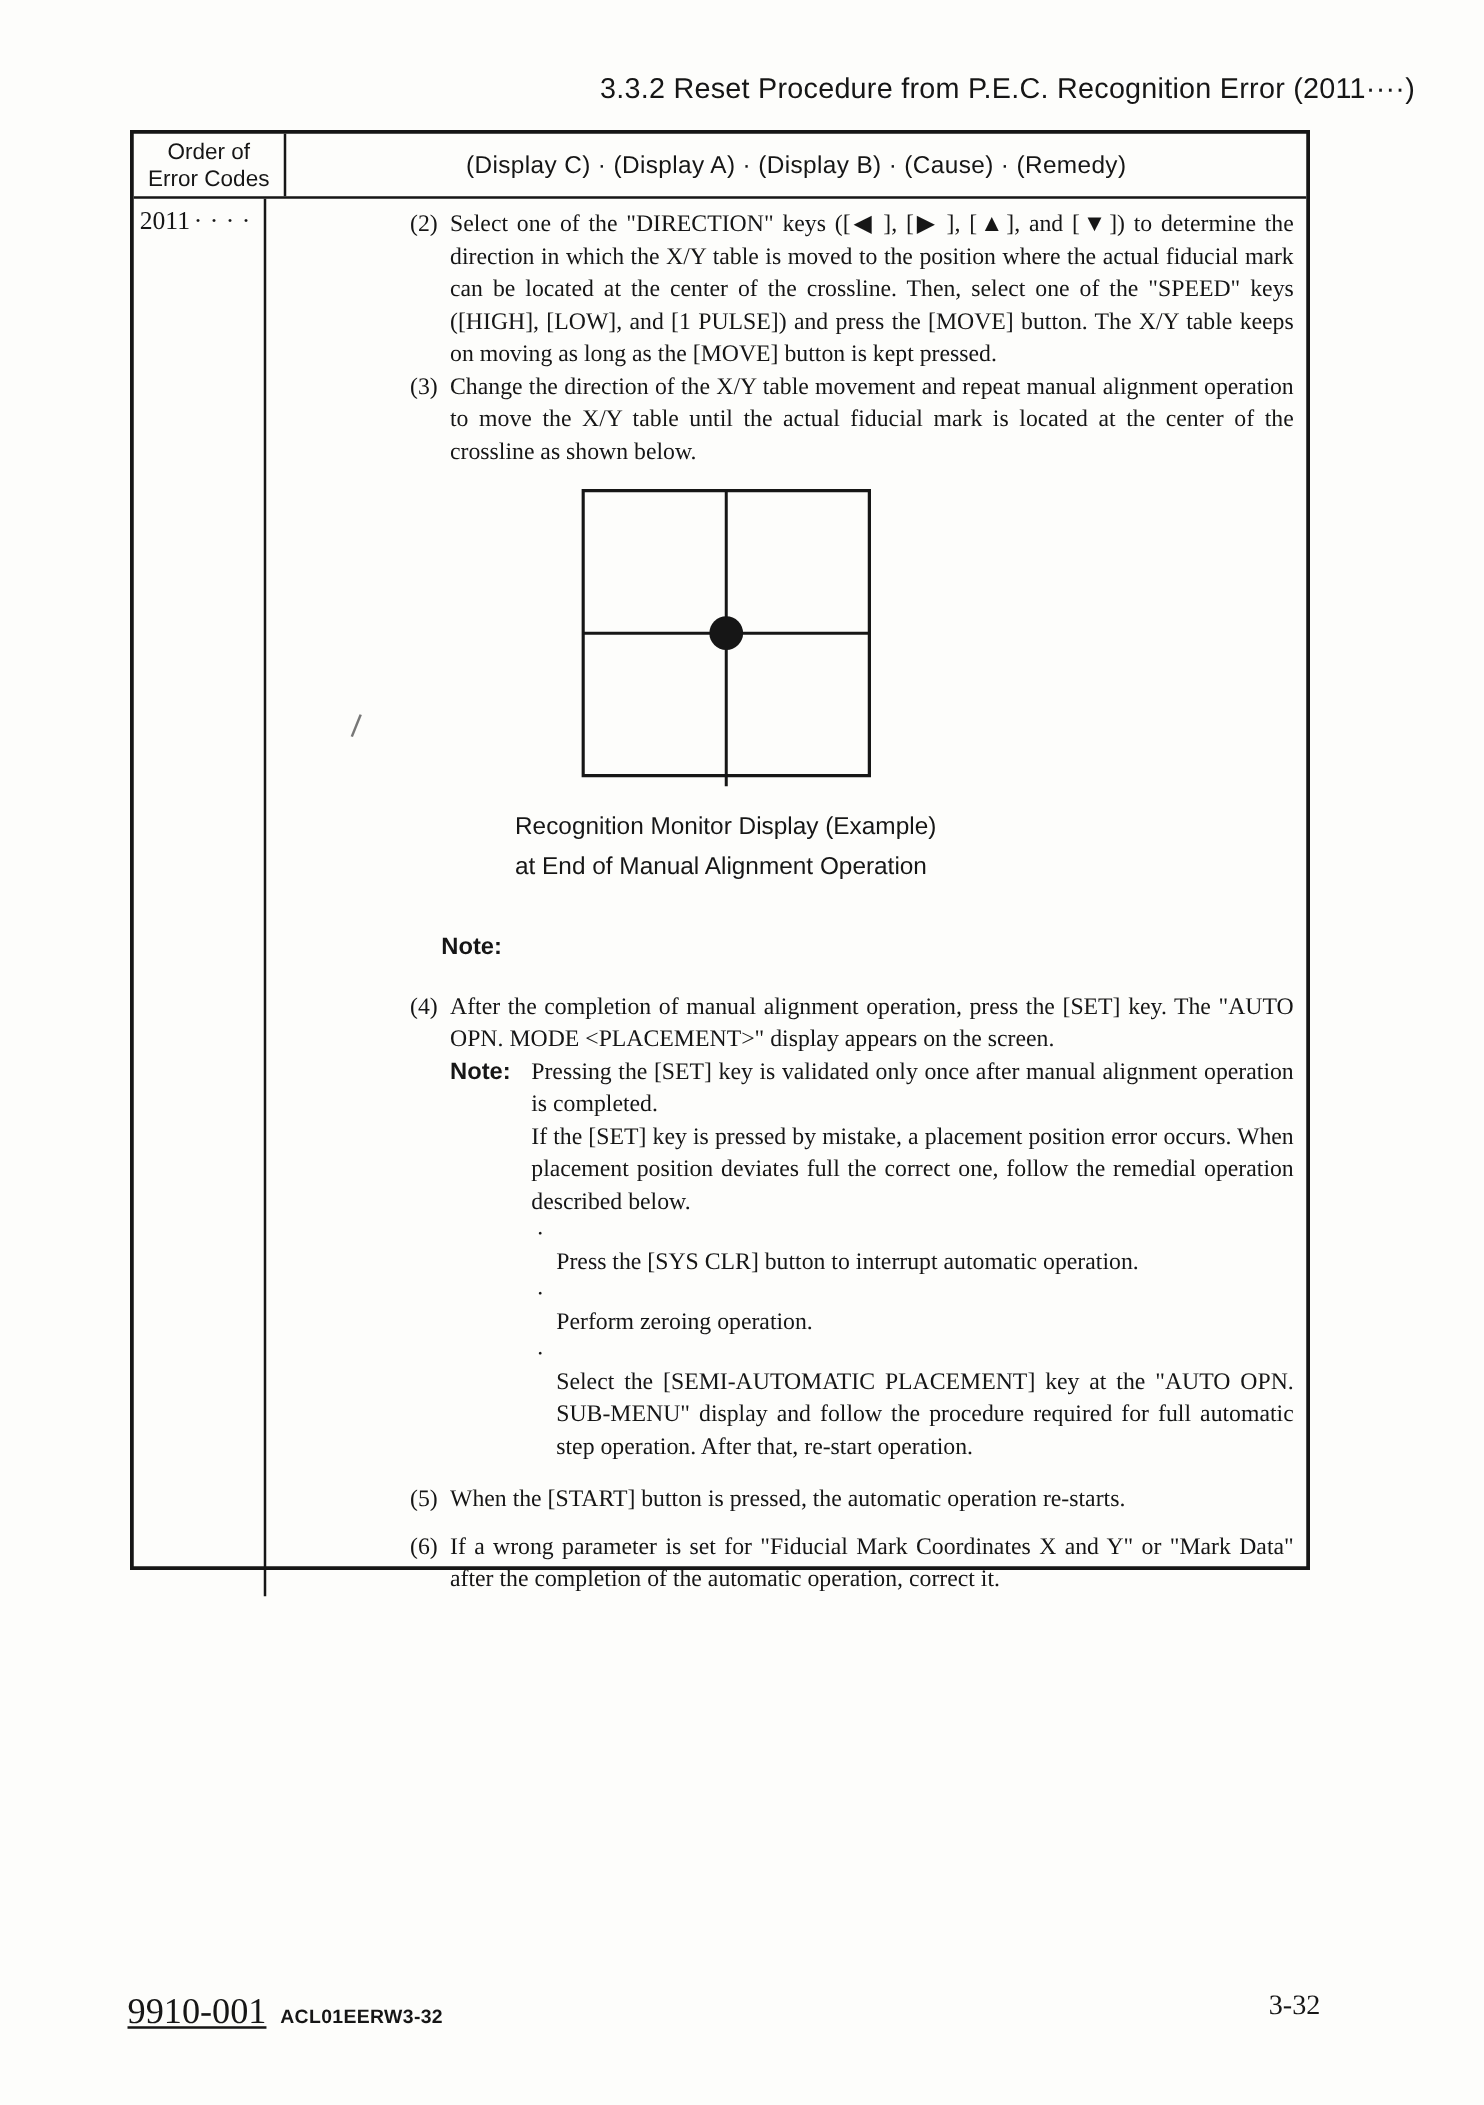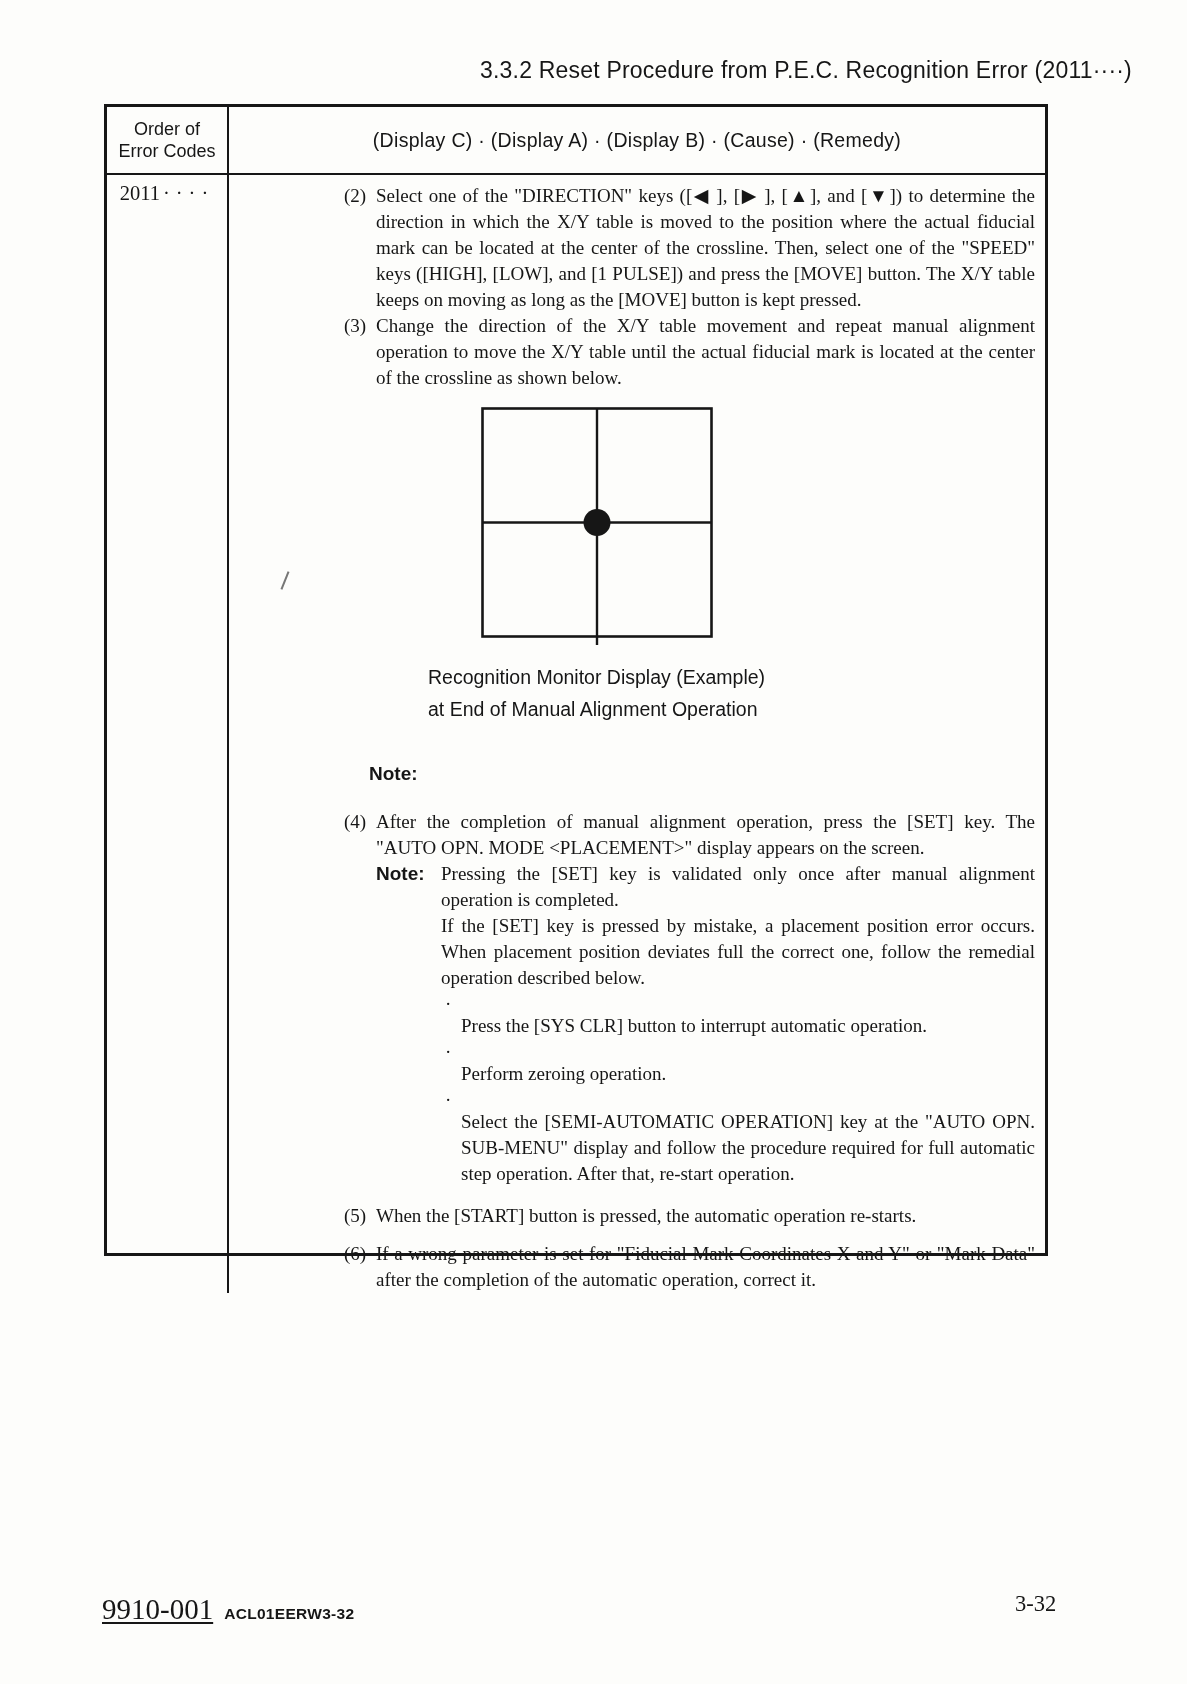--- a/index.html
+++ b/index.html
@@ -34,21 +34,21 @@
     width: 944px;
     height: 1152px;
     border: 3.5px solid #161616;
     display: flex;
     flex-direction: column;
     background: transparent;
   }
   .t-header {
     display: flex;
     flex-shrink: 0;
-    height: 68px;
+    height: 52px;
     border-bottom: 2.5px solid #161616;
     font-family: "Liberation Sans", "DejaVu Sans", sans-serif;
   }
   .t-h-col1 {
     width: 122px;
     border-right: 2.5px solid #161616;
     display: flex;
     flex-direction: column;
     align-items: center;
     justify-content: center;
@@ -58,21 +58,21 @@
   .t-h-col2 {
     flex: 1;
     display: flex;
     align-items: center;
     justify-content: center;
     font-size: 19.5px;
     letter-spacing: 0.3px;
   }
   .t-body { flex: 1; display: flex; }
   .t-b-col1 {
-    width: 122px;
+    width: 106px;
     border-right: 2.5px solid #161616;
     padding-top: 7px;
     text-align: center;
     font-size: 20.5px;
   }
   .code-dots { letter-spacing: 6px; margin-left: 3px; }
   .t-b-col2 {
     flex: 1;
     padding: 4px 10px 0 115px;
     font-size: 19px;
@@ -222,21 +222,21 @@
             <div class="bullet">
               <span class="dot">·</span>
               <span class="btext">Press the [SYS CLR] button to interrupt automatic operation.</span>
             </div>
             <div class="bullet">
               <span class="dot">·</span>
               <span class="btext">Perform zeroing operation.</span>
             </div>
             <div class="bullet">
               <span class="dot">·</span>
-              <span class="btext">Select the [SEMI-AUTOMATIC OPERATION] key at the "AUTO OPN. SUB-MENU" display and follow the procedure required for full automatic step operation. After that, re-start operation.</span>
+              <span class="btext">Select the [SEMI-AUTOMATIC PLACEMENT] key at the "AUTO OPN. SUB-MENU" display and follow the procedure required for full automatic step operation. After that, re-start operation.</span>
             </div>
           </div>
         </div>
       </div>
 
       <div class="step step-5">
         <span class="num">(5)</span>
         <span class="stext">When the [START] button is pressed, the automatic operation re-starts.</span>
       </div>
 

